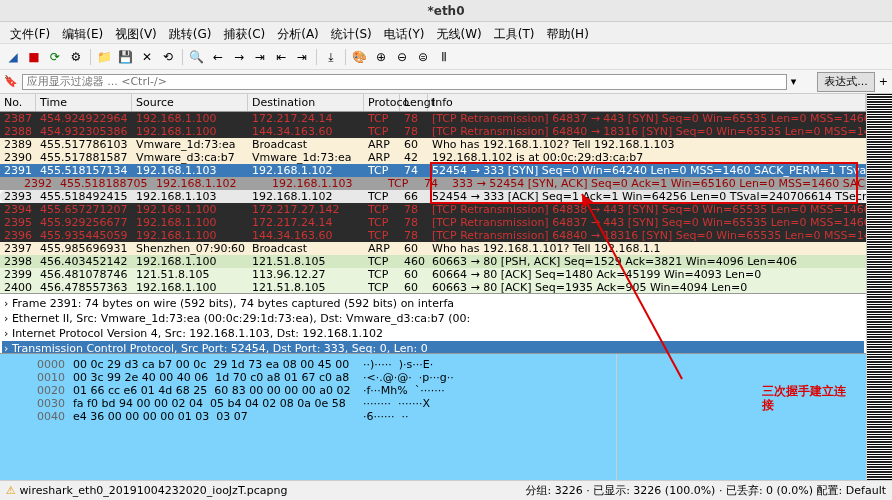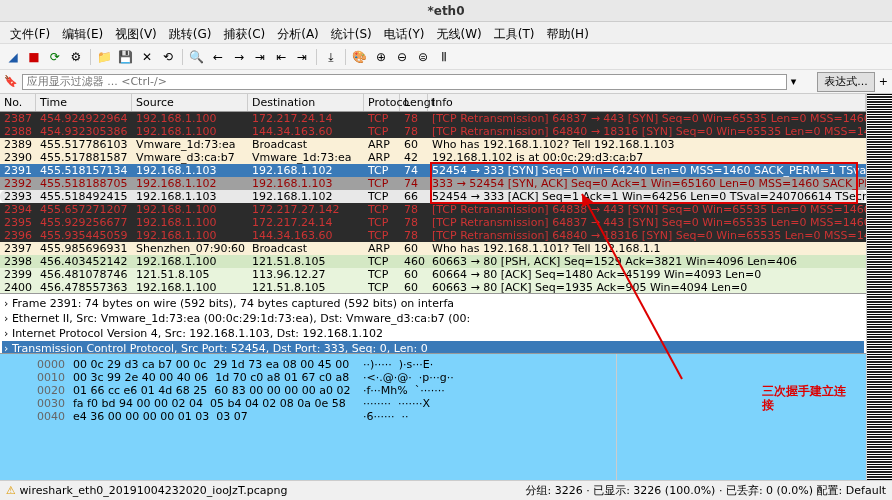--- a/index.html
+++ b/index.html
@@ -23,21 +23,21 @@
 .c-no{width:36px;}
 .c-time{width:96px;}
 .c-src{width:116px;}
 .c-dst{width:116px;}
 .c-proto{width:36px;}
 .c-len{width:28px;}
 .c-info{flex:1;}
 .r-dark{background:#2b2b2b;color:#cc3333;}
 .r-arp{background:#faf0d7;color:#000;}
 .r-sel{background:#3a7ab8;color:#fff;}
-.r-syn{background:#a0a0a0;color:#900;}
+.r-syn{background:#a0a0a0;color:#900;padding-left:20px;}
 .r-ack{background:#e8e8e8;color:#000;border-radius:6px;}
 .r-http{background:#d4e8c4;color:#000;}
 .r-http2{background:#e8f4dc;color:#000;}
 .details{height:60px;background:#fff;border-bottom:1px solid #999;padding:2px;font-family:monospace;font-size:10px;overflow:hidden;}
 .details div{padding:1px 2px;white-space:nowrap;}
 .det-sel{background:#3a7ab8;color:#fff;}
 .hexpane{flex:1;display:flex;background:#7dd3fc;padding-left:33px;}
 .hex-left{flex:1;}
 .hex-right{width:250px;padding:4px;font-family:monospace;font-size:10px;border-left:1px solid #ccc;position:relative;}
 .hexrow{display:flex;font-family:monospace;font-size:10px;white-space:pre;}

